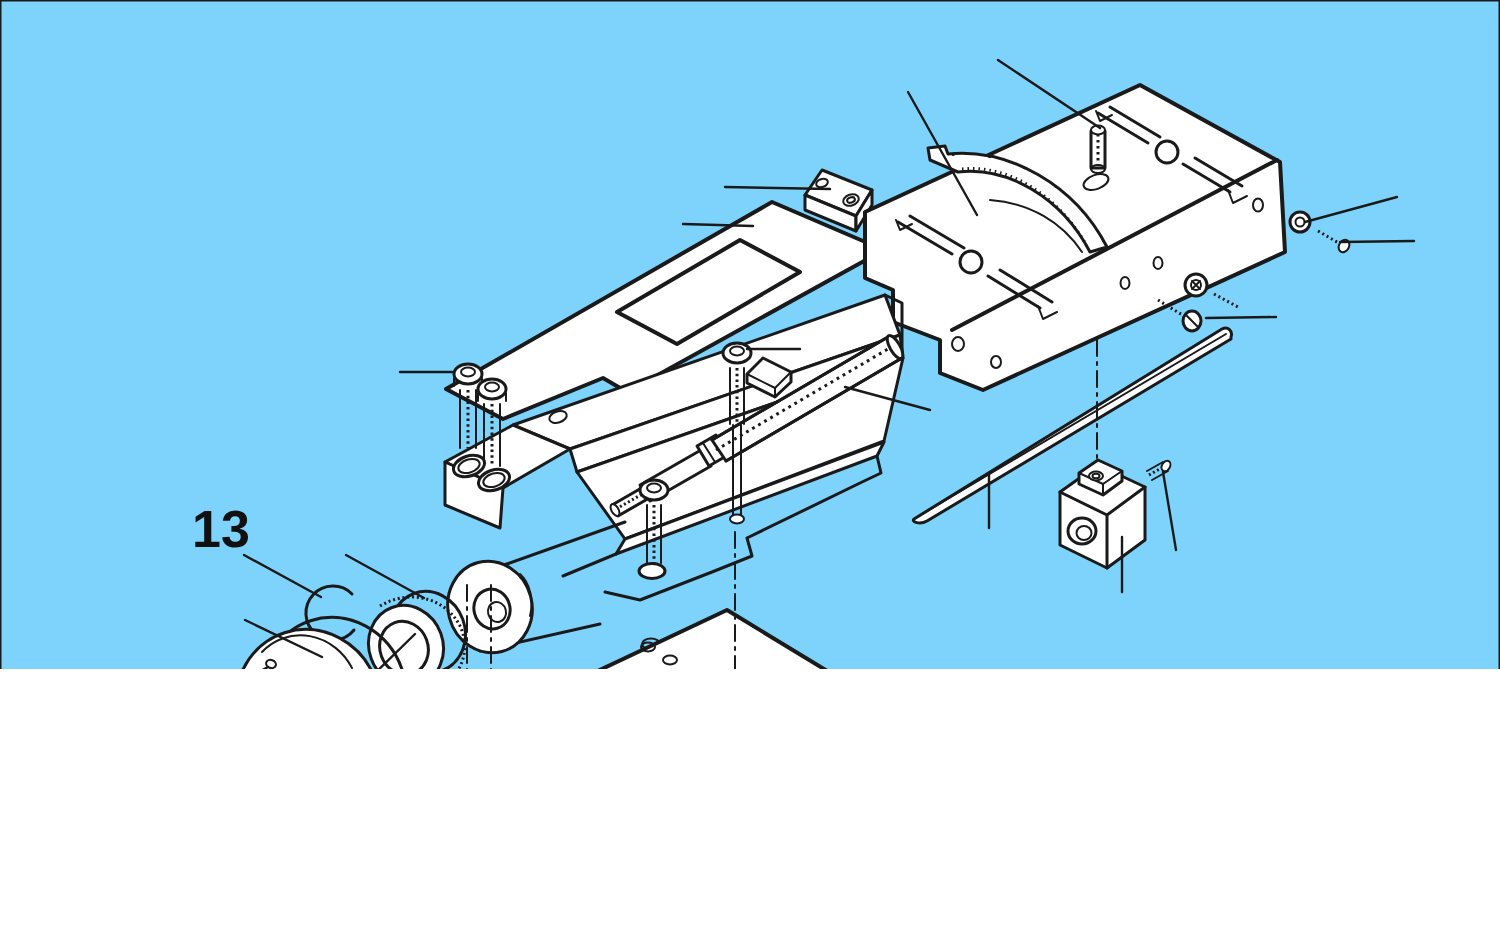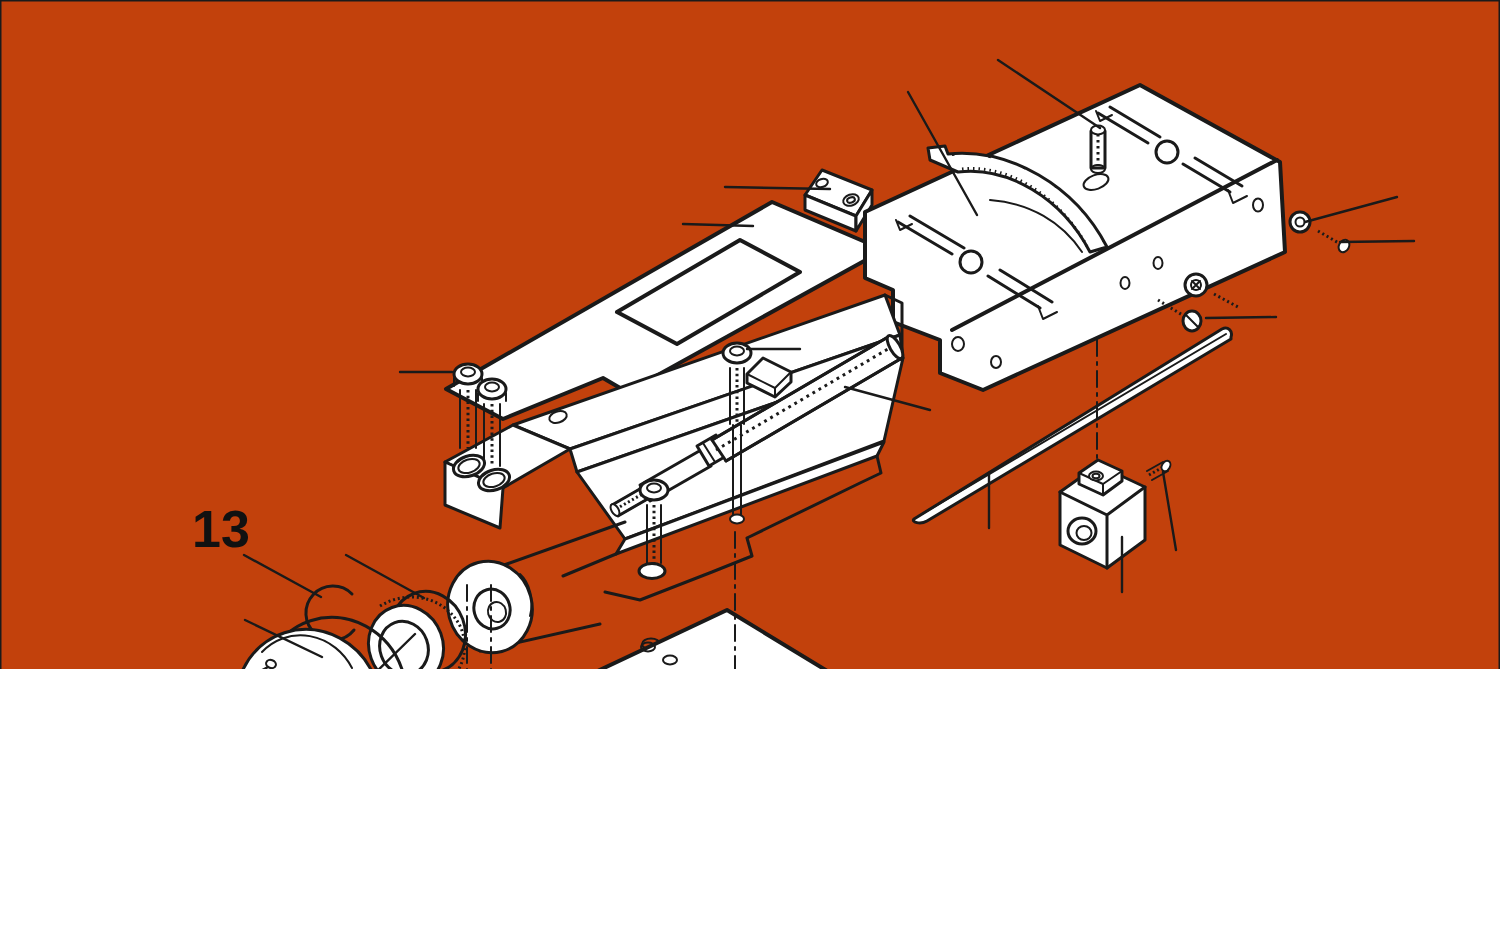--- a/index.html
+++ b/index.html
@@ -1,16 +1,16 @@
 <!DOCTYPE html>
 <html><head>
 <meta charset="utf-8">
 <style>
   html,body{margin:0;padding:0;background:#ffffff;}
-  .stage{position:relative;width:1500px;height:669px;background:#c2410c;overflow:hidden;
+  .stage{position:relative;width:1500px;height:669px;background:#7dd3fc;overflow:hidden;
          font-family:"Liberation Sans", sans-serif;text-align:center;}
   svg{display:block}
   
   svg *{stroke:#1a1a1a;fill:none;stroke-width:3;stroke-linecap:round;stroke-linejoin:round;}
   .f{fill:#ffffff;}
   .thin{stroke-width:2;}
   .thick{stroke-width:4;}
   .leader{stroke-width:2.4;}
   .cl{stroke-width:2;stroke-dasharray:16 6 3 6;}
   .thr{stroke-linecap:butt;}

